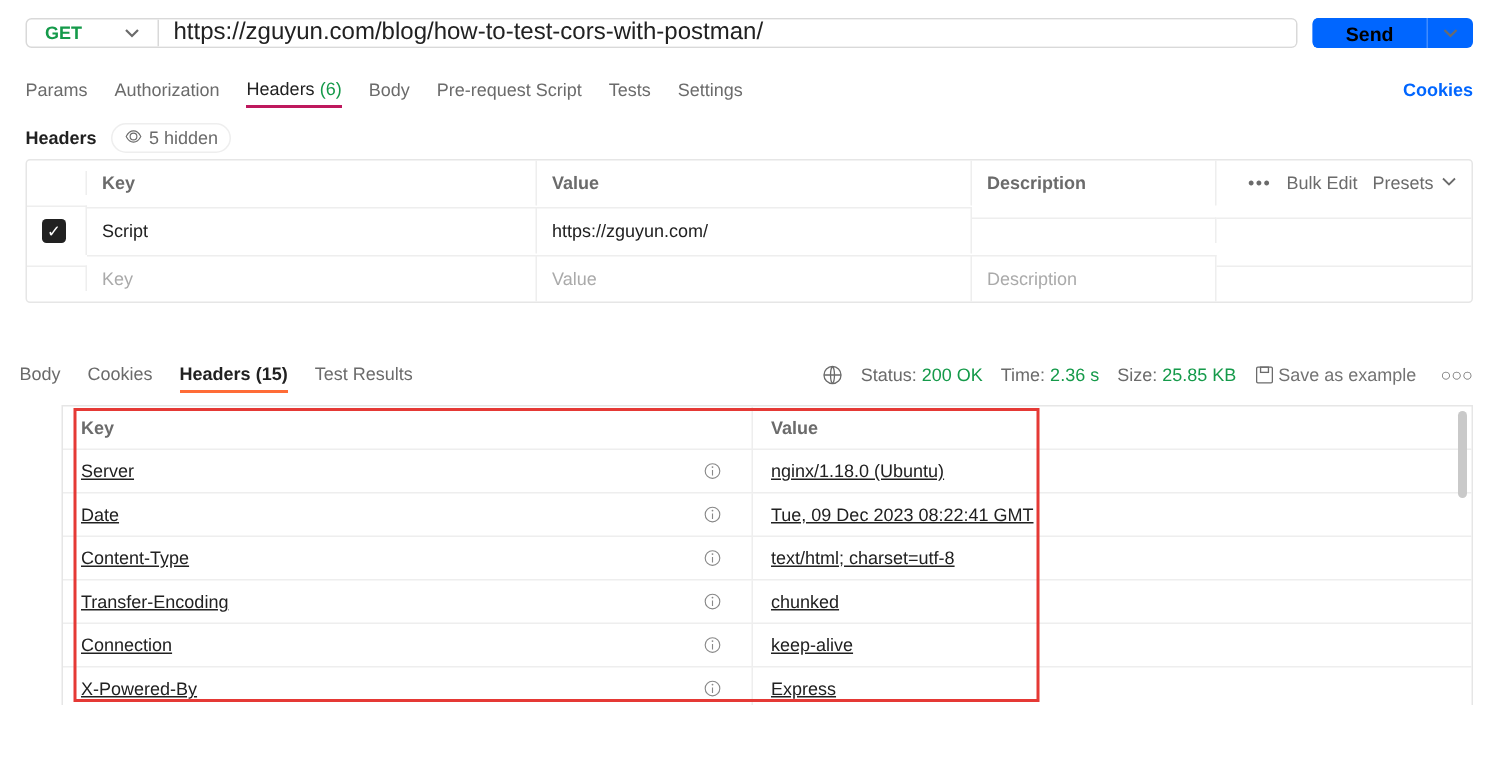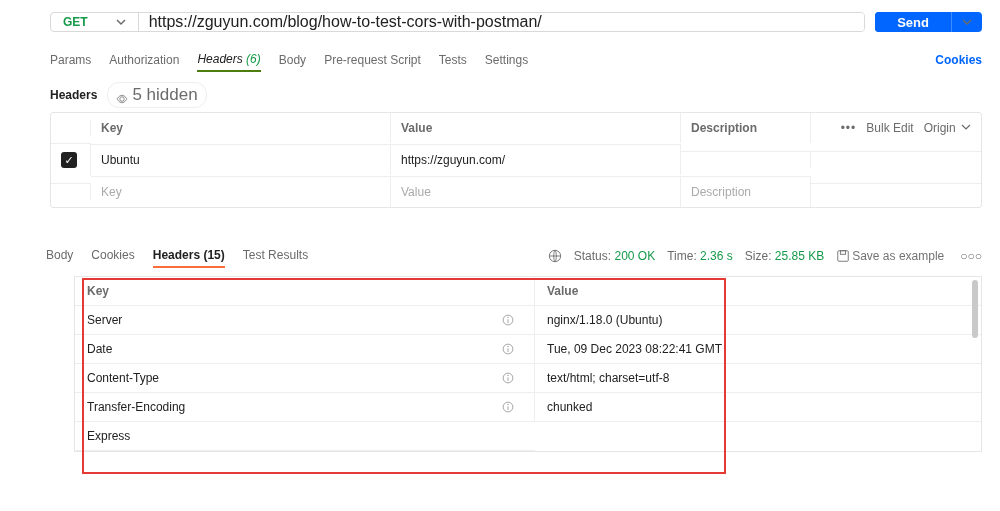--- a/index.html
+++ b/index.html
@@ -5,21 +5,21 @@
     * { box-sizing: border-box; margin: 0; padding: 0; }
     body {
       font-family: -apple-system, BlinkMacSystemFont, "Segoe UI", Helvetica, Arial, sans-serif;
       font-size: 12px;
       color: #212121;
       background: #fff;
       width: 1000px;
       height: 511px;
       overflow: hidden;
     }
-    .container { padding: 12px 18px 0 32px; margin-left: 18px; }
+    .container { padding: 12px 18px 0 17px; }
 
     
     .request-bar { display: flex; gap: 10px; margin-bottom: 16px; }
     .req-left {
       display: flex;
       flex: 1;
       border: 1px solid #d9d9d9;
       border-radius: 4px;
       overflow: hidden;
       background: #fff;
@@ -45,21 +45,21 @@
     }
     .send-wrap {
       display: flex;
       background: #0066ff;
       border-radius: 4px;
       overflow: hidden;
       cursor: pointer;
     }
     .send-btn {
       background: #0066ff;
-      color: #ffffff;
+      color: #000000;
       border: none;
       padding: 0 22px;
       font-weight: 600;
       font-size: 13px;
       cursor: pointer;
     }
     .send-chev {
       display: flex;
       align-items: center;
       padding: 0 10px;
@@ -75,45 +75,44 @@
       margin-bottom: 10px;
     }
     .tabs { display: flex; gap: 18px; align-items: center; }
     .tab {
       color: #6b6b6b;
       cursor: pointer;
       padding: 4px 0;
     }
     .tab.active {
       color: #212121;
-      border-bottom: 2px solid #4d7c0f;
+      border-bottom: 2px solid #be185d;
       font-weight: 500;
-      font-style: italic;
     }
     .tab .count { color: #159a4a; }
     .cookies-link { color: #0066ff; font-weight: 600; cursor: pointer; }
 
     
     .headers-sub {
       display: flex;
       align-items: center;
       gap: 10px;
       margin-bottom: 4px;
     }
     .headers-title { font-weight: 600; color: #212121; }
     .hidden-pill {
       display: flex;
-      align-items: flex-end;
+      align-items: flex-start;
       gap: 4px;
       border: 1px solid #eee;
       border-radius: 12px;
       padding: 2px 8px;
       color: #6b6b6b;
       cursor: pointer;
-      font-size: 17px;
+      font-size: 12px;
     }
 
     
     .req-table {
       border: 1px solid #e6e6e6;
       border-radius: 3px;
     }
     .req-head, .req-row {
       display: grid;
       grid-template-columns: 40px 300px 290px 1fr 170px;
@@ -226,20 +225,21 @@
     }
     .res-header-row > div:first-child { border-right: 1px solid #eee; }
     .res-data-row {
       display: grid;
       grid-template-columns: 460px 1fr;
       color: #212121;
     }
     .res-data-row > div {
       padding: 7px 12px;
       border-bottom: 1px solid #eee;
+      text-decoration: underline;
     }
     .res-key-cell {
       display: flex;
       justify-content: space-between;
       align-items: center;
       border-right: 1px solid #eee;
     }
     .info-icon {
       width: 12px; height: 12px;
       color: #888;
@@ -310,32 +310,32 @@
   <div class="req-table">
     <div class="req-head">
       <div></div>
       <div>Key</div>
       <div>Value</div>
       <div>Description</div>
       <div class="actions-head">
         <span class="dots">•••</span>
         <span>Bulk Edit</span>
         <span>
-          <span>Origin</span>
+          <span>Presets</span>
           <svg class="chev" style="margin-left:2px" viewBox="0 0 10 10">
               <path d="M1 3l4 4 4-4" fill="none" stroke="currentColor" stroke-width="1.2"></path>
             </svg>
         </span>
       </div>
     </div>
     <div class="req-row">
       <div>
         <span class="checkbox">✓</span>
       </div>
-      <div>Ubuntu</div>
+      <div>Script</div>
       <div>https://zguyun.com/</div>
       <div></div>
       <div></div>
     </div>
     <div class="req-row">
       <div></div>
       <div class="placeholder">Key</div>
       <div class="placeholder">Value</div>
       <div class="placeholder">Description</div>
       <div></div>
@@ -426,20 +426,39 @@
                 <span>Transfer-Encoding</span>
                 <svg viewBox="0 0 16 16" class="info-icon">
                   <circle cx="8" cy="8" r="6.5" fill="none" stroke="currentColor"></circle>
                   <line x1="8" y1="7" x2="8" y2="12" stroke="currentColor"></line>
                   <circle cx="8" cy="4.5" r="0.8" fill="currentColor"></circle>
                 </svg>
               </div>
               <div>chunked</div>
             </div>
             <div class="res-data-row">
+              <div class="res-key-cell">
+                <span>Connection</span>
+                <svg viewBox="0 0 16 16" class="info-icon">
+                  <circle cx="8" cy="8" r="6.5" fill="none" stroke="currentColor"></circle>
+                  <line x1="8" y1="7" x2="8" y2="12" stroke="currentColor"></line>
+                  <circle cx="8" cy="4.5" r="0.8" fill="currentColor"></circle>
+                </svg>
+              </div>
+              <div>keep-alive</div>
+            </div>
+            <div class="res-data-row">
+              <div class="res-key-cell">
+                <span>X-Powered-By</span>
+                <svg viewBox="0 0 16 16" class="info-icon">
+                  <circle cx="8" cy="8" r="6.5" fill="none" stroke="currentColor"></circle>
+                  <line x1="8" y1="7" x2="8" y2="12" stroke="currentColor"></line>
+                  <circle cx="8" cy="4.5" r="0.8" fill="currentColor"></circle>
+                </svg>
+              </div>
               <div>Express</div>
             </div>
           </div>
       </div>
       <div class="res-highlight"></div>
       <div class="scrollbar"></div>
     </div>
   </div>
 
 </div>

